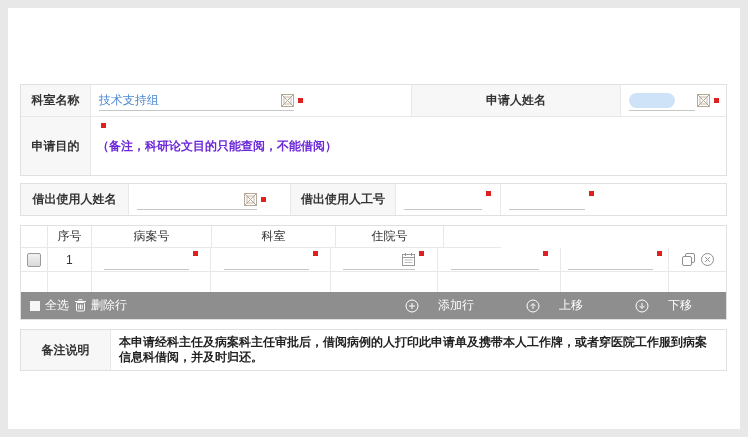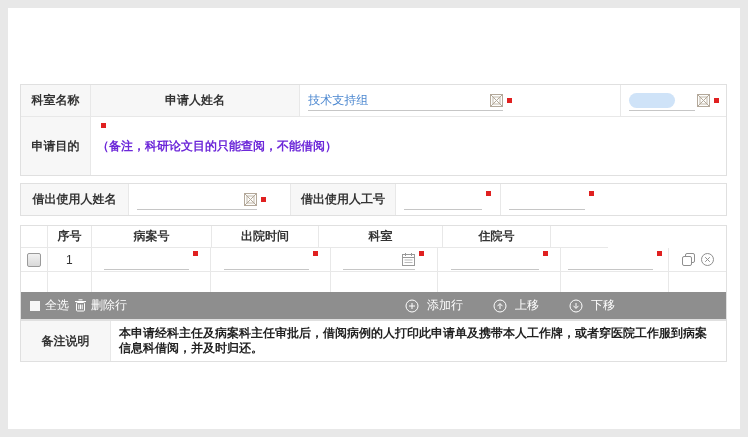--- a/index.html
+++ b/index.html
@@ -30,63 +30,63 @@
   textarea{box-sizing:border-box;width:592px;height:30px;border:1px solid #d8d8d8;resize:none;font-family:inherit;font-size:12px;padding:3px 6px;color:#333;outline:none;}
   textarea::placeholder{color:#bdbdbd;}
   .grip{position:absolute;right:2px;bottom:3px;width:9px;height:9px;background:repeating-linear-gradient(135deg,#bbb 0 1px,transparent 1px 3.5px);}
   .note{margin-top:3px;font-weight:bold;color:#6d28d9;}
   
   .secB{margin-top:7px;}
   .b1{height:31px;}
   .cB1{width:108px;}.cB2{width:162px;}.cB3{width:105px;}.cB4{width:105px;}.cB5{width:128px;}.cB6{width:99px;}
   
   .secC{margin-top:9px;}
-  .th{height:22px;font-weight:bold;}
+  .th{height:22px;font-weight:normal;}
   .tr1{height:24px;}
   .tr2{height:20px;}
   .tcell{justify-content:center;padding-left:0;}
   .w1{width:27px;}.w2{width:44px;}.w3{width:120px;}.w4{width:120px;}.w5{width:107px;}.w6{width:124px;}.w7{width:108px;}.w8{width:57px;}
   .cb{width:12px;height:12px;border:1px solid #9a9a9a;border-radius:2px;background:linear-gradient(#f2f2f2,#d9d9d9);}
   
   .toolbar{position:relative;display:flex;align-items:center;height:27px;background:#8e8e8e;color:#fff;padding:0 9px;box-sizing:border-box;}
   .tbgroup{display:flex;align-items:center;gap:5px;}
-  .tbcenter{position:absolute;left:384px;display:flex;align-items:center;gap:8px;}
+  .tbcenter{position:absolute;left:384px;display:flex;align-items:center;gap:19px;}
   .tbspace{width:14px;}
   .tcb{width:10px;height:10px;background:#ffffff;opacity:.92;}
   .tblabel{margin-right:6px;}
   
-  .secD{}
+  .secD{margin-top:9px;}
   .d1{min-height:40px;}
   .cD1{width:90px;align-self:stretch;}
   .cD2{flex:1;display:block;padding:5px 10px 5px 8px;font-weight:bold;color:#222;line-height:15px;}
 </style>
 </head>
 <body>
 
 <div class="page">
  <div class="panel">
   <div class="form">
 
    <div class="sec">
     <div class="row a1 bb">
       <div class="cell label cA1">科室名称</div>
-      <div class="cell label cA3">申请人姓名</div>
       <div class="cell value cA2">
         <span class="ulwrap" style="width:195px;">
           <span class="link">技术支持组</span>
           <span class="icon">
             <svg width="13" height="13" viewBox="0 0 13 13">
                     <rect x="0.5" y="0.5" width="12" height="12" fill="#fdfdfb" stroke="#b3a89a"></rect>
                     <path d="M0.5 0.5 L12.5 12.5 M12.5 0.5 L0.5 12.5" stroke="#b3a89a" stroke-width="1" fill="none"></path>
                     <rect x="3" y="3" width="7" height="7" fill="none" stroke="#b3a89a" stroke-width="0.8"></rect>
                   </svg>
           </span>
         </span>
         <span class="req"></span>
       </div>
+      <div class="cell label cA3">申请人姓名</div>
       <div class="cell value cA4">
         <span class="ulwrap" style="width:66px;">
           <span class="blob"></span>
         </span>
         <span class="icon" style="margin-left:2px;">
           <svg width="13" height="13" viewBox="0 0 13 13">
                   <rect x="0.5" y="0.5" width="12" height="12" fill="#fdfdfb" stroke="#b3a89a"></rect>
                   <path d="M0.5 0.5 L12.5 12.5 M12.5 0.5 L0.5 12.5" stroke="#b3a89a" stroke-width="1" fill="none"></path>
                   <rect x="3" y="3" width="7" height="7" fill="none" stroke="#b3a89a" stroke-width="0.8"></rect>
                 </svg>
@@ -129,21 +129,20 @@
         <span class="req sup"></span>
       </div>
     </div>
    </div>
 
    <div class="sec secC">
     <div class="row th bb">
       <div class="cell tcell w1"></div>
       <div class="cell tcell w2">序号</div>
       <div class="cell tcell w3">病案号</div>
-      <div class="cell tcell w5">出院时间</div>
       <div class="cell tcell w6">科室</div>
       <div class="cell tcell w7">住院号</div>
       <div class="cell tcell w8"></div>
     </div>
     <div class="row tr1 bb">
       <div class="cell tcell w1">
               <span class="cb"></span>
             </div>
       <div class="cell tcell w2">1</div>
       <div class="cell tcell w3">

